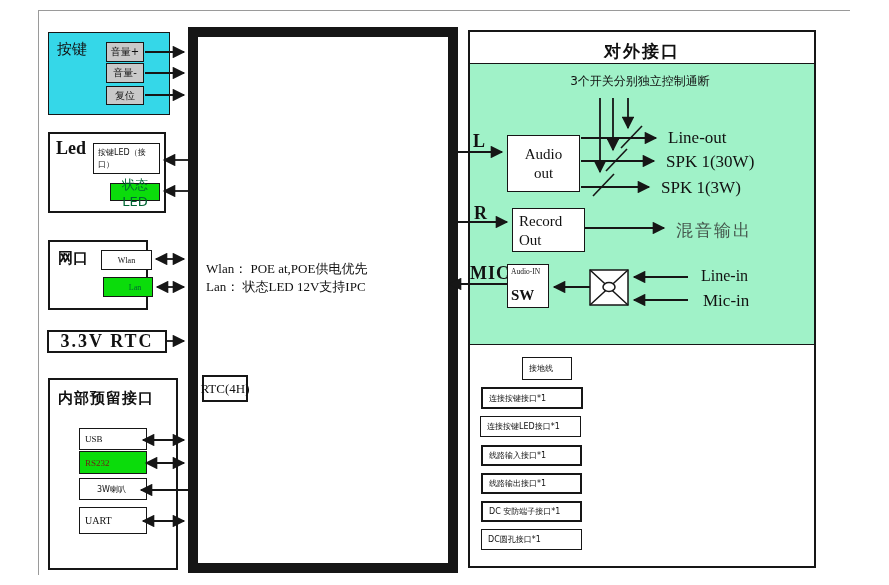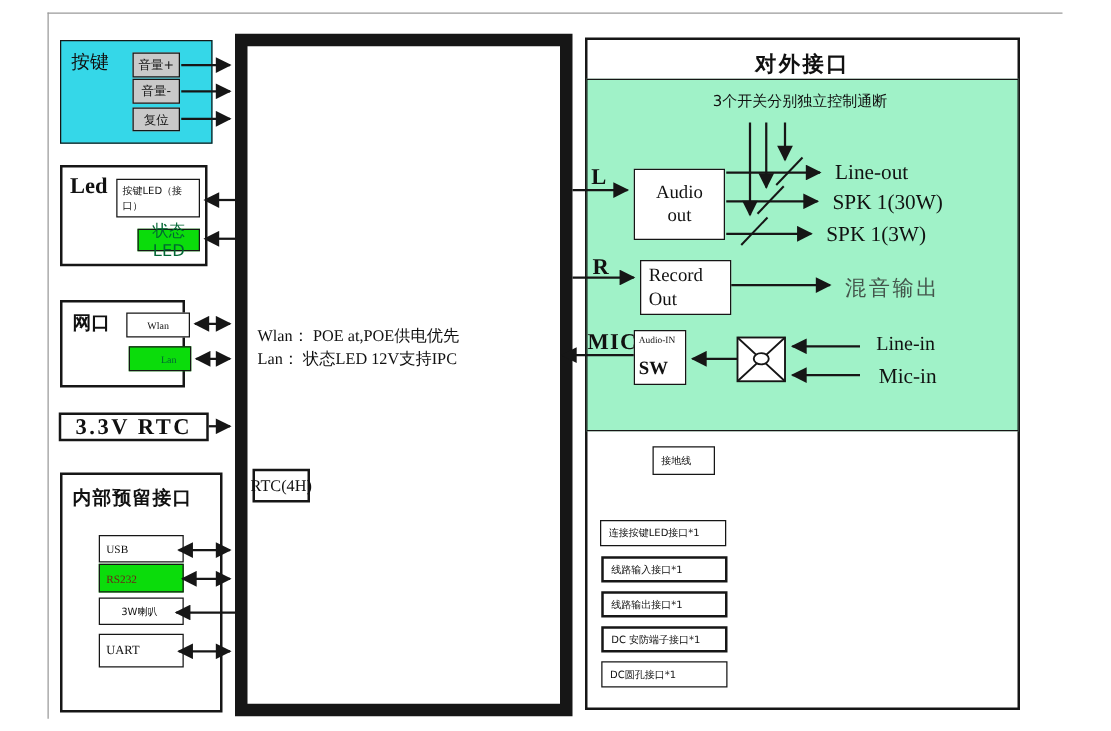--- a/index.html
+++ b/index.html
@@ -85,20 +85,21 @@
   </div>
 
   <div class="abs serif" style="left:668px;top:128px;font-size:17px;">Line-out</div>
   <div class="abs serif" style="left:666px;top:152px;font-size:17px;">SPK 1(30W)</div>
   <div class="abs serif" style="left:661px;top:178px;font-size:17px;">SPK 1(3W)</div>
   <div class="abs cn" style="left:676px;top:219px;font-size:17px;color:#44564c;letter-spacing:2px;">混音输出</div>
   <div class="abs serif" style="left:701px;top:267px;font-size:16px;">Line-in</div>
   <div class="abs serif" style="left:703px;top:291px;font-size:17px;">Mic-in</div>
 
   <div class="box thin lft cn" style="left:480px;top:357px;width:50px;height:23px;font-size:8px;padding-left:6px;margin-left:42px;">接地线</div>
+  <div class="box thick lft cn" style="left:481px;top:387px;width:102px;height:22px;font-size:8px;padding-left:6px;">连接按键接口*1</div>
   <div class="box thin lft cn" style="left:480px;top:416px;width:101px;height:21px;font-size:8px;padding-left:6px;">连接按键LED接口*1</div>
   <div class="box thick lft cn" style="left:481px;top:445px;width:101px;height:21px;font-size:8px;padding-left:6px;">线路输入接口*1</div>
   <div class="box thick lft cn" style="left:481px;top:473px;width:101px;height:21px;font-size:8px;padding-left:6px;">线路输出接口*1</div>
   <div class="box thick lft cn" style="left:481px;top:501px;width:101px;height:21px;font-size:8px;padding-left:6px;">DC 安防端子接口*1</div>
   <div class="box thin lft cn" style="left:481px;top:529px;width:101px;height:21px;font-size:8px;padding-left:6px;">DC圆孔接口*1</div>
 
   <svg class="overlay" width="889" height="585" viewBox="0 0 889 585">
     <defs>
       <marker id="ah" viewBox="0 0 10 10" refX="9" refY="5" markerWidth="8" markerHeight="7" orient="auto-start-reverse">
         <path d="M0,0 L10,5 L0,10 z" fill="#161616"></path>

